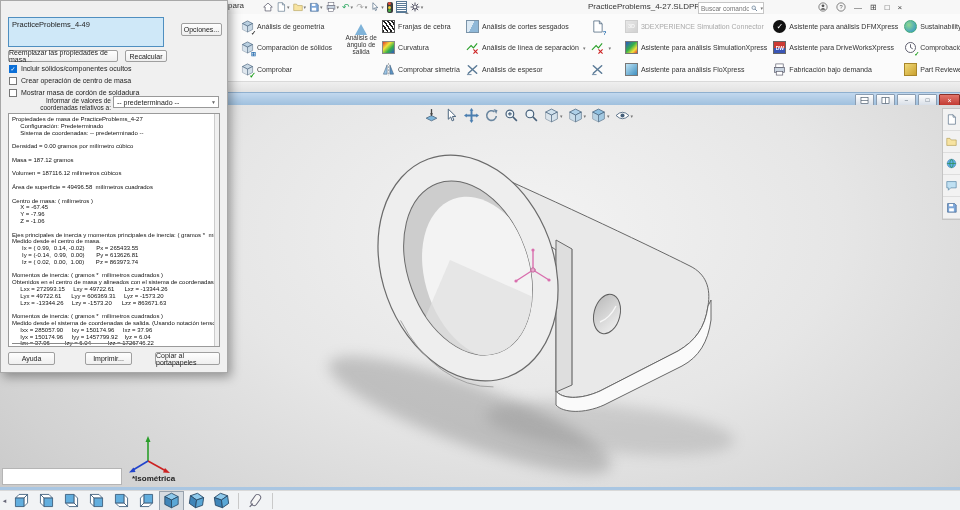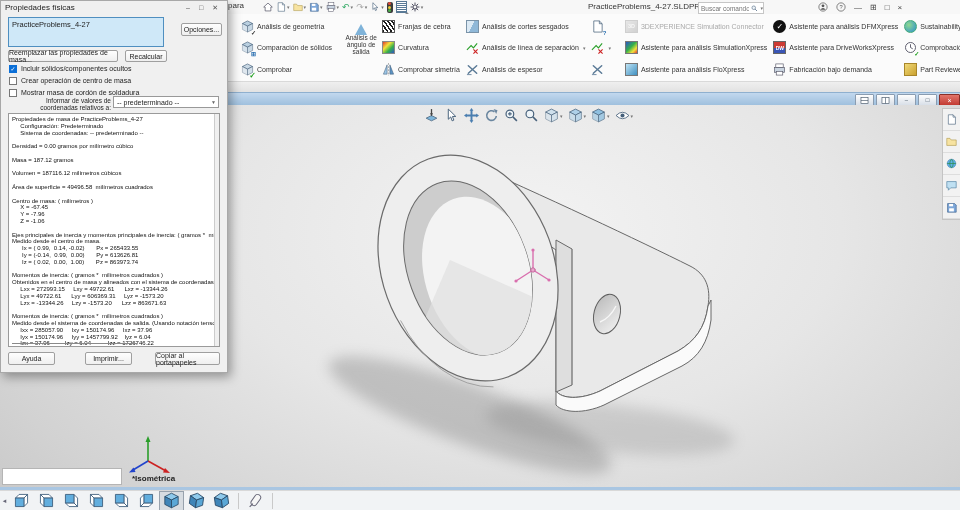--- a/index.html
+++ b/index.html
@@ -717,29 +717,22 @@
   <span class="vsep"></span>
   <span class="vbtn">
       <svg>
         <use href="#s-normalto"></use>
       </svg>
     </span>
   <span class="vsep"></span>
 </div>
 
 <div class="abs dialog">
-  <div class="dtitle">
-    <span>Propiedades físicas</span>
-    <span class="spacer"></span>
-    <span class="dctrl">–</span>
-    <span class="dctrl">□</span>
-    <span class="dctrl">✕</span>
-  </div>
-
-  <div class="abs namebox">PracticeProblems_4-27</div>
+
+  <div class="abs namebox">PracticeProblems_4-49</div>
   <div class="abs btn b-opts">Opciones...</div>
   <div class="abs btn b-repl">Reemplazar las propiedades de masa...</div>
   <div class="abs btn b-recalc">Recalcular</div>
 
   <div class="abs cbrow" style="top:63px">
     <span class="cbox on">✓</span>
     <span>Incluir sólidos/componentes ocultos</span>
   </div>
   <div class="abs cbrow" style="top:75px">
     <span class="cbox"></span>

